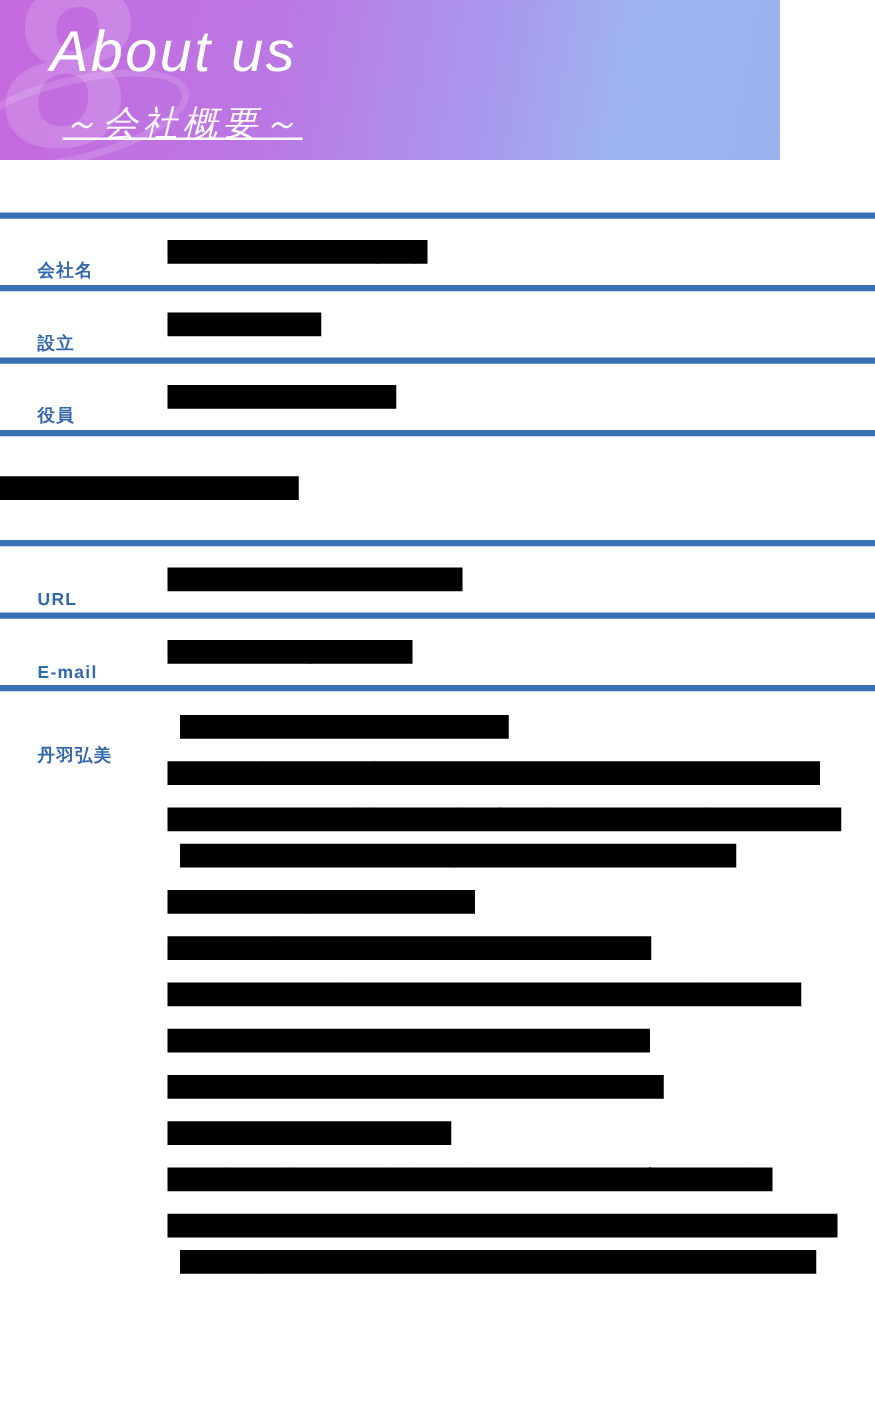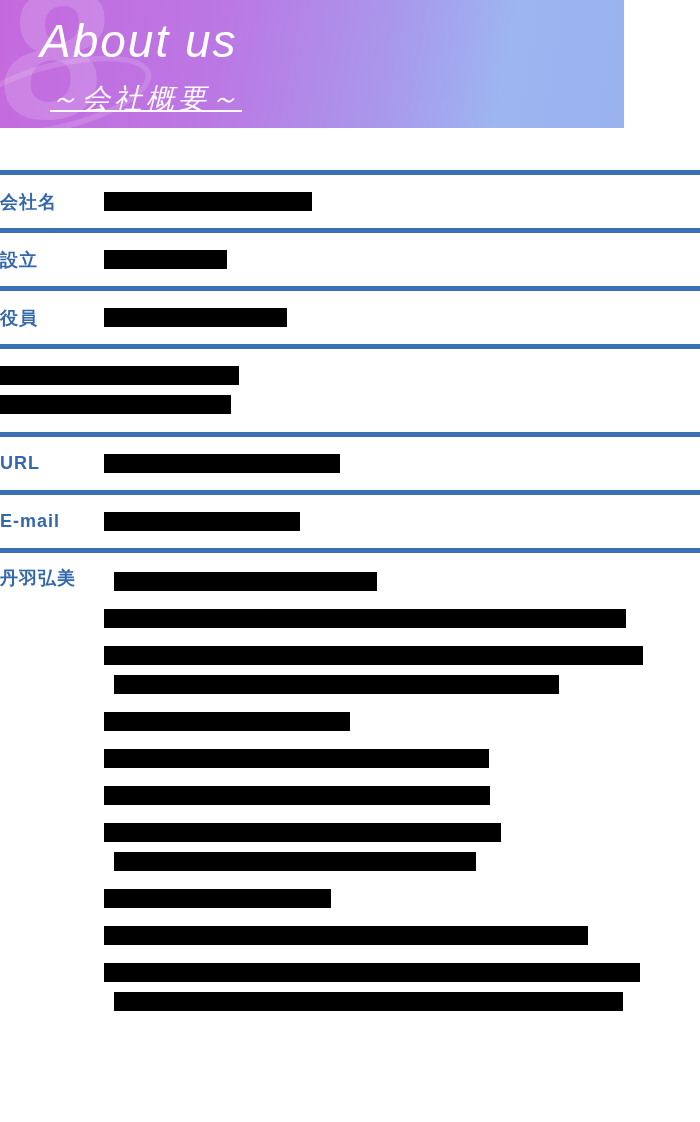--- a/index.html
+++ b/index.html
@@ -33,22 +33,22 @@
   
   .info{margin-top:42px;}
   .row{
     display:flex;align-items:center;min-height:53px;
     border-top:5px solid #3a71b5;
   }
   .row.tall{min-height:83px;}
   .row.start{align-items:flex-start;padding-top:13px;padding-bottom:20px;}
   .row:last-child{border-bottom:0;}
   .lbl{
-    flex:0 0 107px;box-sizing:content-box;
-    color:#3468ad;font-size:18px;font-weight:bold;letter-spacing:1px;
+    flex:0 0 107px;padding-left:30px;box-sizing:content-box;
+    color:#3468ad;font-size:14px;font-weight:bold;letter-spacing:1px;margin-top:30px;
   }
   .val{flex:1;font-size:17px;font-weight:bold;color:#161616;line-height:27px;}
   .vline{margin:2px 0;}
   
   .redact{position:relative;display:inline-block;color:#0f172a;}
   .redact::after{
     content:"";position:absolute;left:-3px;right:-3px;top:13%;height:71%;
     background:#000;
   }
   .x135.redact::after{right:-135px;}
@@ -87,21 +87,20 @@
     </div>
 
     <div class="row">
       <div class="lbl">役員</div>
       <div class="val"><span class="redact">サポートなど 丹羽弘美</span></div>
     </div>
 
     <div class="row tall">
       <div class="val">
         <div class="vline"><span class="redact x150">〒135-0030</span></div>
-        <div class="vline"><span class="redact">東京都江東区有明1-2-11-2107</span></div>
       </div>
     </div>
 
     <div class="row">
       <div class="lbl">URL</div>
       <div class="val"><span class="redact">http://www.sharecompany.jp</span></div>
     </div>
 
     <div class="row">
       <div class="lbl">E-mail</div>
@@ -119,28 +118,30 @@
             <div class="vline"><span class="redact">・健康と美のプロを育成するセミナー・スクール・講座などの運営</span></div>
           </li>
           <li>
             <div class="vline"><span class="redact">・セラピスト・治療家及び健康と美に携わる人・企業プロデュース・</span></div>
             <div class="vline cont"><span class="redact x200">マネージメント・サポートなど</span></div>
           </li>
           <li>
             <div class="vline"><span class="redact">・施術・手技などの技術の提供</span></div>
           </li>
           <li>
-            <div class="vline"><span class="redact">・健康と美に携わる人・企業のコンサルティング</span></div>
+            <div class="vline"><span class="redact">・カイロプラティック・企業のコンサルティング</span></div>
+          </li>
+          <li>
+            <div class="vline"><span class="redact">・整体・カイロプラティック・オステオパシーによる店舗の運営</span></div>
           </li>
           <li>
             <div class="vline"><span class="redact">・リラクゼーションルーム・エステサロンの経営</span></div>
           </li>
           <li>
             <div class="vline"><span class="redact">・施術保護用具・健康用具・健康器具・健康食品・</span></div>
-            <div class="vline cont"><span class="redact x135">サプリメントの開発及び販売</span></div>
           </li>
           <li>
             <div class="vline"><span class="redact">・医薬品・医薬部外品の販売</span></div>
           </li>
           <li>
             <div class="vline"><span class="redact">・健康・医療・生活・福祉・介護に関する人材の育成及び派遣</span></div>
           </li>
           <li>
             <div class="vline"><span class="redact">・健康・医療・生活・福祉・介護に関する講演会の開催及びセミナー</span></div>
             <div class="vline cont"><span class="redact x420">の実施など</span></div>

